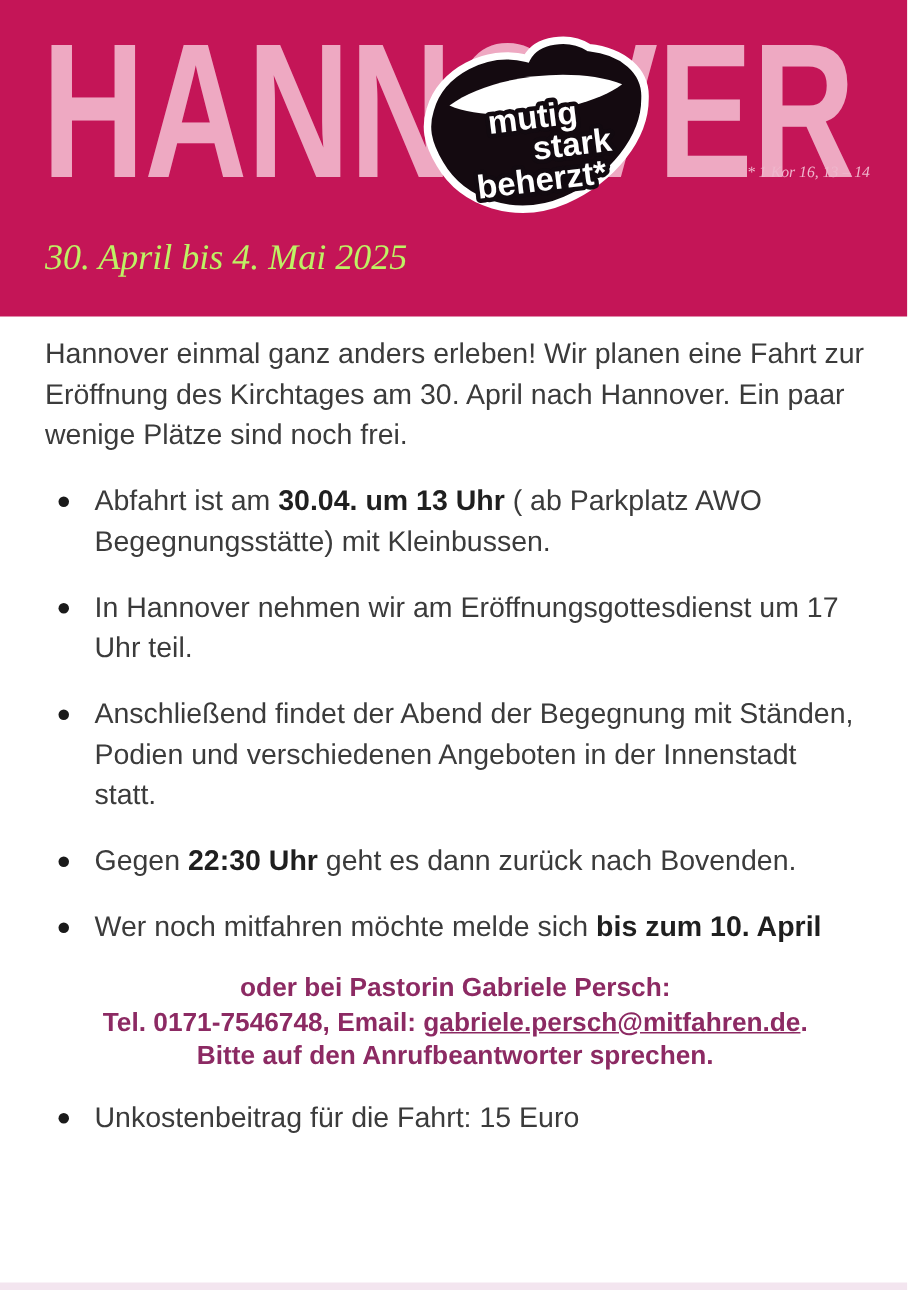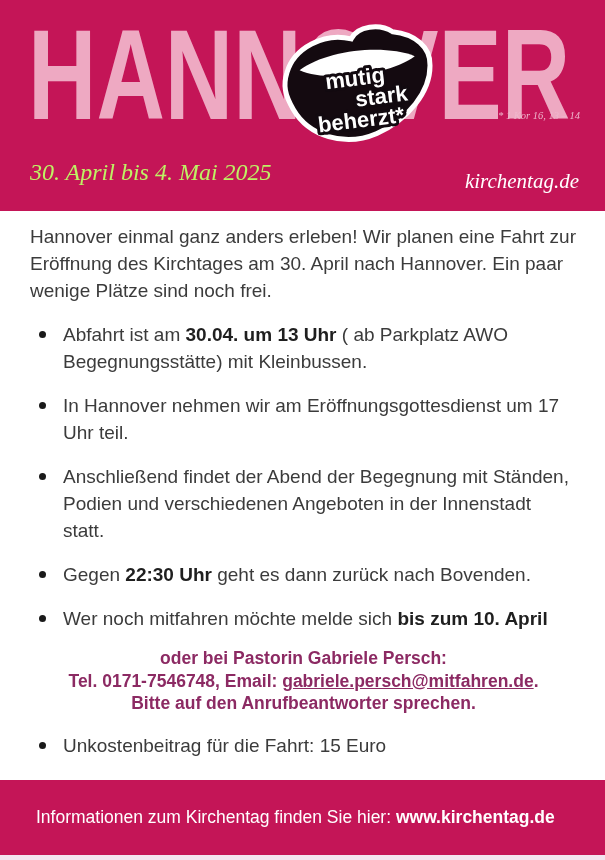--- a/index.html
+++ b/index.html
@@ -88,21 +88,20 @@
         <path d="M8 42 C18 18 50 6 76 16 C84 4 106 4 118 14 C140 19 154 34 151 52 C148 78 123 103 90 113 C56 123 22 107 10 79 C3 63 3 53 8 42 Z" fill="#140A10" stroke="#FFFFFF" stroke-width="5"></path>
         <path d="M21 41 C50 24 108 25 137 41 C112 56 47 57 21 41 Z" fill="#FFFFFF"></path>
         <text x="75" y="63">mutig</text>
         <text x="99" y="84">stark</text>
         <text x="76" y="105">beherzt*</text>
       </g>
     </svg>
 
     <div class="scripture">* 1 Kor 16, 13 – 14</div>
     <div class="kt-dates">30. April bis 4. Mai 2025</div>
-    <div class="kt-site">kirchentag.de</div>
   </header>
 
   <main class="content">
     <p class="intro">Hannover einmal ganz anders erleben! Wir planen eine Fahrt zur Eröffnung des Kirchtages am 30. April nach Hannover. Ein paar wenige Plätze sind noch frei.</p>
 
     <ul class="bullets">
       <li class="bullet"><span>Abfahrt ist am </span><span class="b">30.04. um 13 Uhr</span><span> ( ab Parkplatz AWO Begegnungsstätte) mit Kleinbussen.</span></li>
       <li class="bullet"><span>In Hannover nehmen wir am Eröffnungsgottesdienst um 17 Uhr teil.</span></li>
       <li class="bullet"><span>Anschließend findet der Abend der Begegnung mit Ständen, Podien und verschiedenen Angeboten in der Innenstadt statt.</span></li>
       <li class="bullet"><span>Gegen </span><span class="b">22:30 Uhr</span><span> geht es dann zurück nach Bovenden.</span></li>
@@ -113,19 +112,16 @@
       <div><span>oder bei Pastorin Gabriele Persch:</span></div>
       <div><span>Tel. 0171-7546748, Email: </span><span class="u">gabriele.persch@mitfahren.de</span><span>.</span></div>
       <div><span>Bitte auf den Anrufbeantworter sprechen.</span></div>
     </div>
 
     <ul class="bullets" style="margin-top:0;">
       <li class="bullet"><span>Unkostenbeitrag für die Fahrt: 15 Euro</span></li>
     </ul>
   </main>
 
-  <footer class="footer">
-    <div><span>Informationen zum Kirchentag finden Sie hier: </span><span class="b">www.kirchentag.de</span></div>
-  </footer>
 
   <div class="bottom-strip"></div>
 
 </div>
 
 </body></html>

